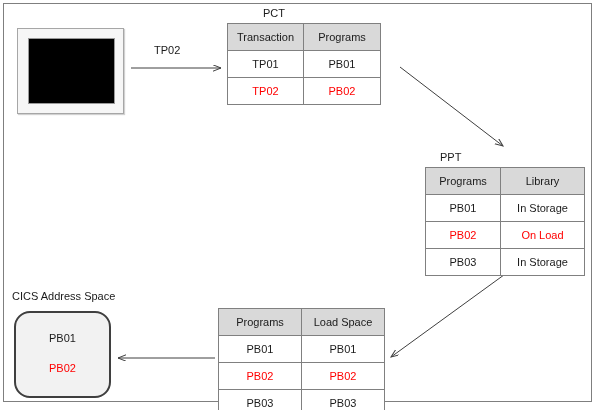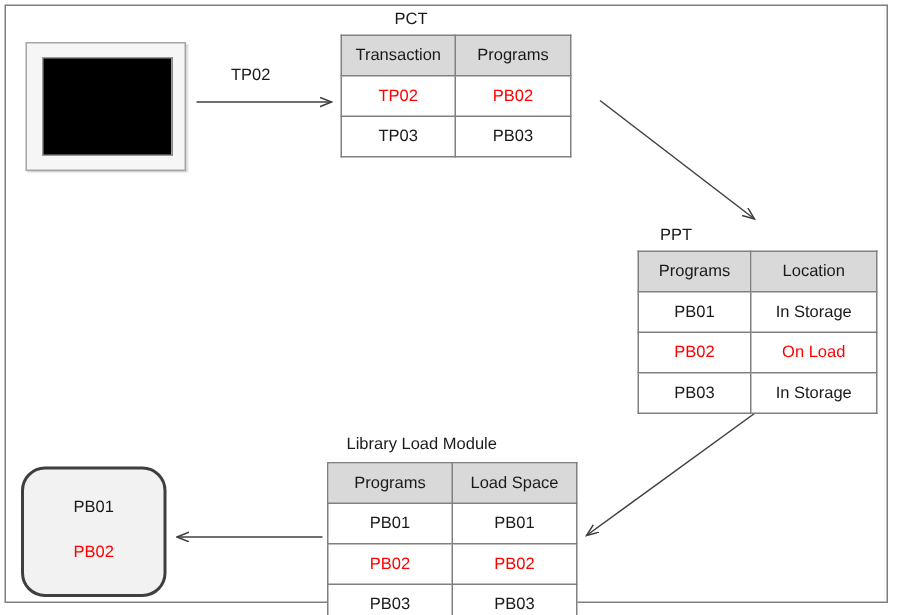--- a/index.html
+++ b/index.html
@@ -148,59 +148,58 @@
         <col style="width:77px">
       </colgroup>
     <thead>
       <tr>
         <th>Transaction</th>
         <th>Programs</th>
       </tr>
     </thead>
     <tbody>
       <tr>
+        <td>TP01</td>
+        <td>PB01</td>
+      </tr>
+      <tr>
         <td class="hl">TP02</td>
         <td class="hl">PB02</td>
-      </tr>
-      <tr>
-        <td>TP03</td>
-        <td>PB03</td>
       </tr>
     </tbody>
   </table>
 
   <div class="caption" style="left:440px; top:151px; width:80px;">PPT</div>
   <table class="dtable" style="left:425px; top:167px; width:159px;">
     <colgroup>
         <col style="width:75px">
         <col style="width:84px">
       </colgroup>
     <thead>
       <tr>
         <th>Programs</th>
-        <th>Location</th>
+        <th>Library</th>
       </tr>
     </thead>
     <tbody>
       <tr>
         <td>PB01</td>
         <td>In Storage</td>
       </tr>
       <tr>
         <td class="hl">PB02</td>
         <td class="hl">On Load</td>
       </tr>
       <tr>
         <td>PB03</td>
         <td>In Storage</td>
       </tr>
     </tbody>
   </table>
 
-  <div class="caption" style="left:231px; top:290px; width:140px;">Library Load Module</div>
   <table class="dtable" style="left:218px; top:308px; width:166px;">
     <colgroup>
         <col style="width:83px">
         <col style="width:83px">
       </colgroup>
     <thead>
       <tr>
         <th>Programs</th>
         <th>Load Space</th>
       </tr>
@@ -214,17 +213,18 @@
         <td class="hl">PB02</td>
         <td class="hl">PB02</td>
       </tr>
       <tr>
         <td>PB03</td>
         <td>PB03</td>
       </tr>
     </tbody>
   </table>
 
+  <div class="caption" style="left:12px; top:290px; width:110px;">CICS Address Space</div>
   <div class="cics-box">
     <div class="cics-line l1">PB01</div>
     <div class="cics-line l2">PB02</div>
   </div>
 </div>
 
 </body></html>

